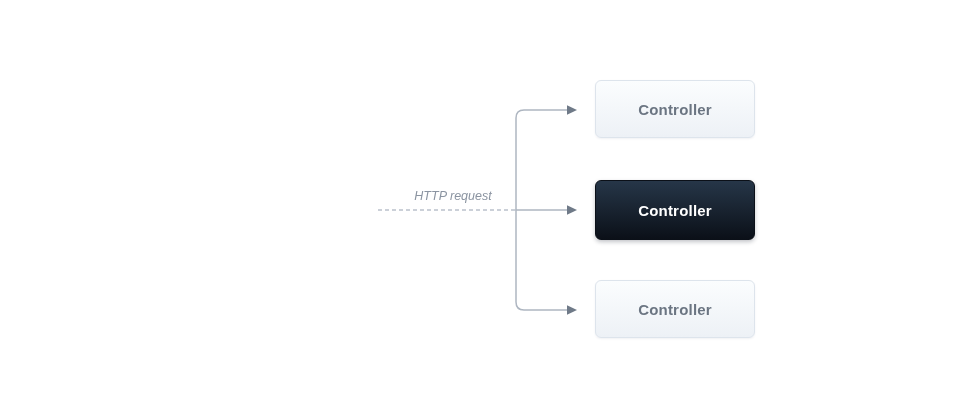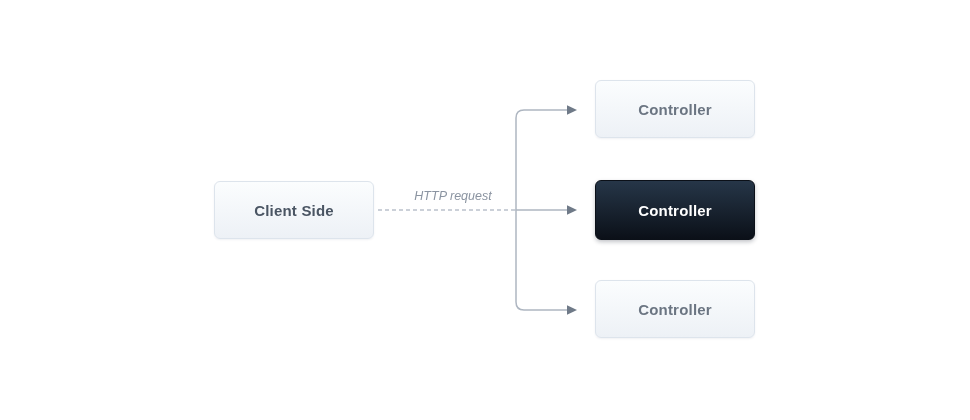--- a/index.html
+++ b/index.html
@@ -79,23 +79,20 @@
 
     <path d="M 568,110 H 524 Q 516,110 516,118 V 302 Q 516,310 524,310 H 568" fill="none" stroke="#aeb6c1" stroke-width="1.5" stroke-linecap="round"></path>
 
     <path d="M 516,210 H 568" fill="none" stroke="#aeb6c1" stroke-width="1.5" stroke-linecap="round"></path>
 
     <polygon points="567,105.2 577,110 567,114.8" fill="#6f7a88"></polygon>
     <polygon points="567,205.2 577,210 567,214.8" fill="#6f7a88"></polygon>
     <polygon points="567,305.2 577,310 567,314.8" fill="#6f7a88"></polygon>
   </svg>
 
-  <div class="node light" id="client-box">
-    <span>Client Side</span>
-  </div>
 
   <div class="arrow-label">HTTP request</div>
 
   <div class="node light" id="controller-top">
     <span>Controller</span>
   </div>
 
   <div class="node dark" id="controller-middle">
     <span>Controller</span>
   </div>

